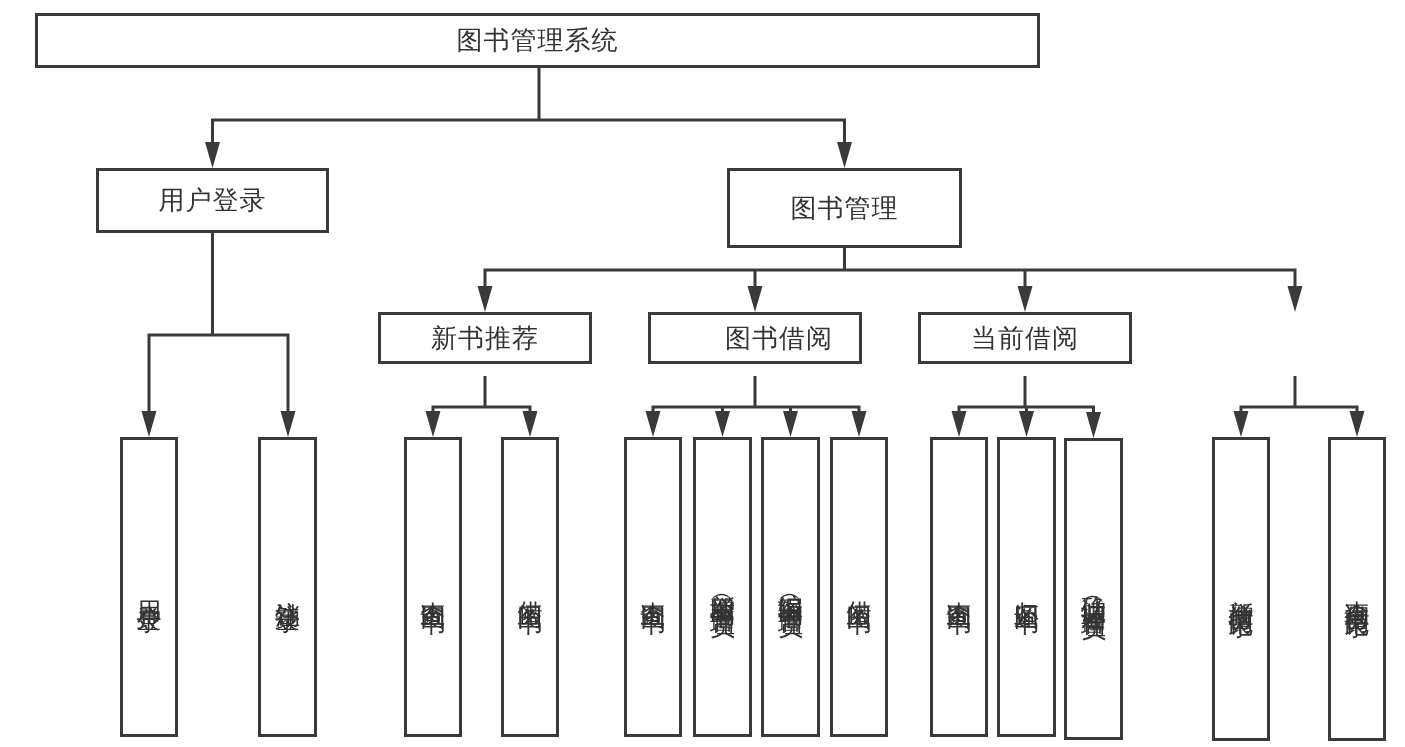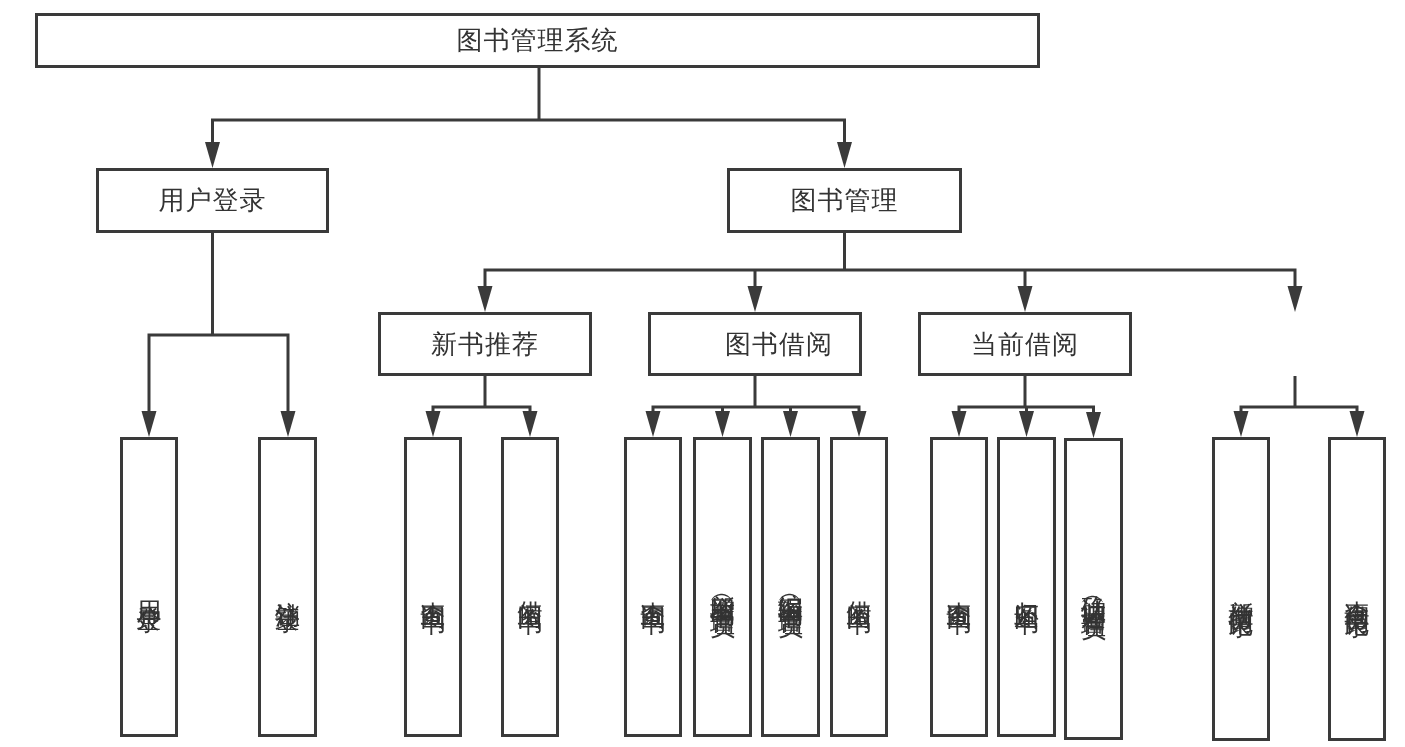--- a/index.html
+++ b/index.html
@@ -26,23 +26,23 @@
     writing-mode:vertical-rl;
     text-orientation:mixed;
     letter-spacing:3px;
     line-height:1;
     white-space:nowrap;
   }
   
   .n-root{left:20px;top:13px;width:1005px;height:55px;}
   
   .n-user-login{left:81px;top:168px;width:233px;height:65px;}
-  .n-book-mgmt{left:712px;top:168px;width:235px;height:65px;}
+  .n-book-mgmt{left:712px;top:168px;width:235px;height:80px;}
   
-  .n-l3{top:312px;width:214px;height:64px;}
+  .n-l3{top:312px;width:214px;height:52px;}
   .n-new-book{left:363px;}
   .n-book-borrow{left:633px;padding-left:48px;}
   .n-current-borrow{left:903px;}
   .n-borrow-record{left:1173px;}
   
   .leaf{top:437px;width:58px;height:300px;}
   .lf-1{left:105px;}
   .lf-2{left:243px;width:59px;}
   .lf-3{left:389px;}
   .lf-4{left:486px;}

